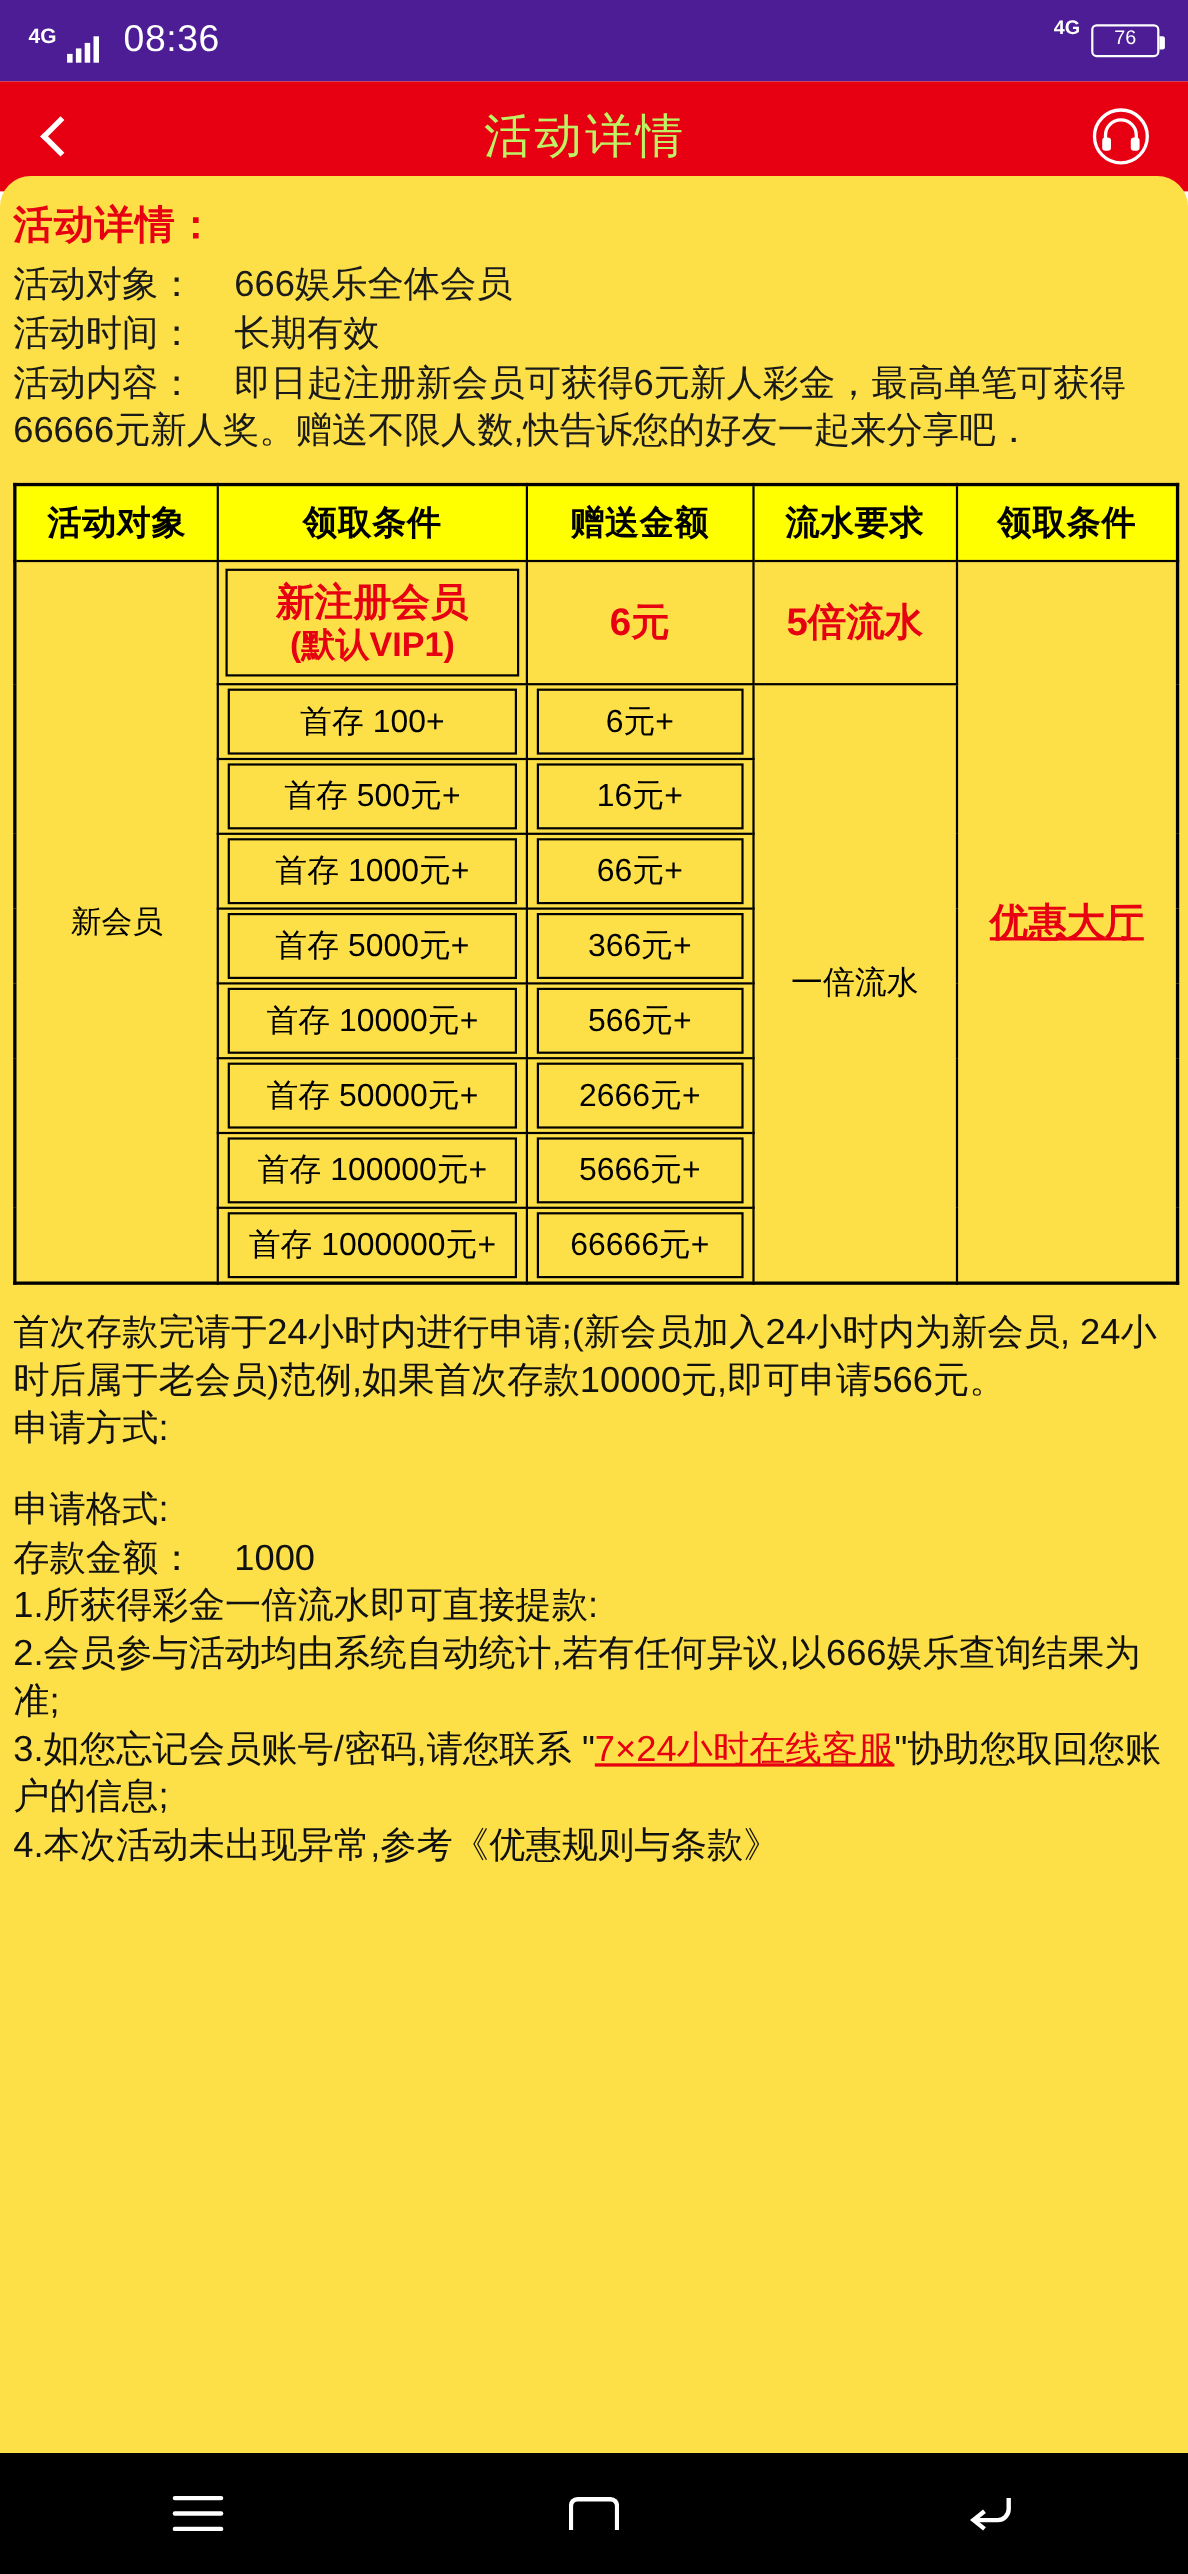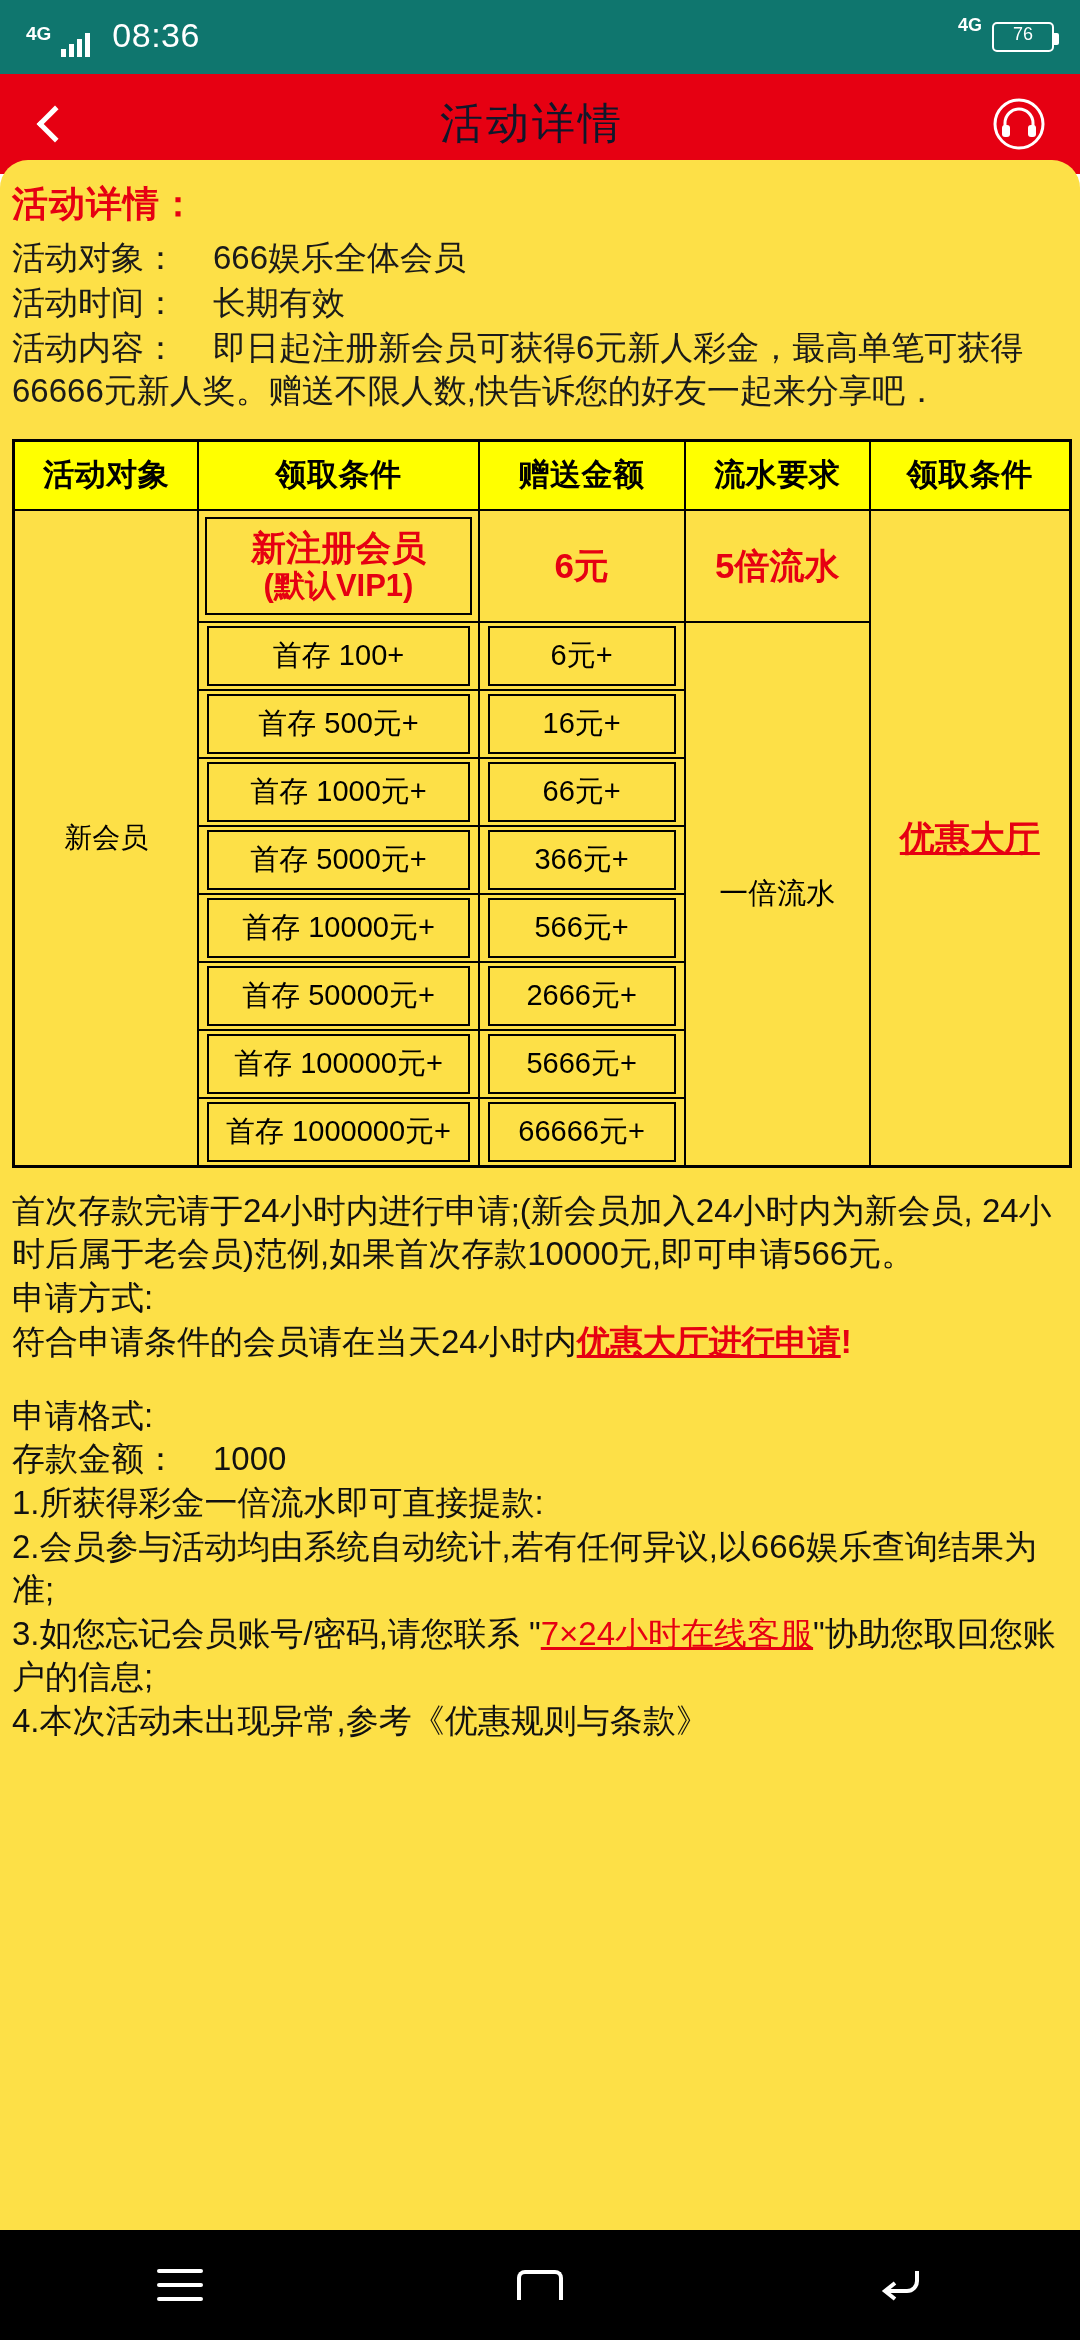--- a/index.html
+++ b/index.html
@@ -13,21 +13,21 @@
     position: relative;
     width: 1080px; height: 2340px;
     background: #ffffff;
     display: flex;
     flex-direction: column;
   }
 
   
   .statusbar {
     height: 74px;
-    background: #0f766e;
+    background: #4c1d95;
     color: #ffffff;
     display: flex;
     align-items: center;
     padding: 0 26px;
     flex: 0 0 auto;
   }
   .sb-left { display: flex; align-items: flex-end; gap: 10px; }
   .sb-4g { font-size: 19px; line-height: 1; position: relative; top: -14px; font-weight: bold;}
   .sb-bars { display: flex; align-items: flex-end; gap: 3px; height: 26px; }
   .sb-bars i { width: 5px; background: #fff; display: block; }
@@ -63,21 +63,21 @@
     width: 110px; height: 100px;
     display: flex; align-items: center; justify-content: center;
   }
   .back-chevron {
     width: 26px; height: 26px;
     border-left: 5px solid #fff; border-bottom: 5px solid #fff;
     transform: rotate(45deg);
   }
   .title-text {
     position: absolute; left: 0; right: 16px; text-align: center;
-    color: #0f172a; font-size: 43px; letter-spacing: 3px; pointer-events: none;
+    color: #bef264; font-size: 43px; letter-spacing: 3px; pointer-events: none;
   }
   .svc-btn {
     position: absolute; right: 30px; top: 50%; transform: translateY(-50%);
     width: 62px; height: 62px;
     display:flex; align-items:center; justify-content:center;
   }
   .svc-btn svg { display:block; }
 
   
   .content {
@@ -325,23 +325,20 @@
                 <div class="row-box">66666元+</div>
               </td>
         </tr>
       </tbody>
         </table>
     </div>
 
     <div class="bottom">
       <p>首次存款完请于24小时内进行申请;(新会员加入24小时内为新会员, 24小时后属于老会员)范例,如果首次存款10000元,即可申请566元。</p>
       <p>申请方式:</p>
-      <p>
-        <span>符合申请条件的会员请在当天24小时内</span><span class="red-underline">优惠大厅进行申请</span><span class="red-plain">!</span>
-      </p>
       <div class="blank-line"></div>
       <p>申请格式:</p>
       <p>
         <span>存款金额：</span><span class="gap" style="display:inline-block;width:36px"></span><span>1000</span>
       </p>
       <p>1.所获得彩金一倍流水即可直接提款:</p>
       <p>2.会员参与活动均由系统自动统计,若有任何异议,以666娱乐查询结果为准;</p>
       <p>
         <span>3.如您忘记会员账号/密码,请您联系 "</span><span class="link-red">7×24小时在线客服</span><span>"协助您取回您账户的信息;</span>
       </p>

